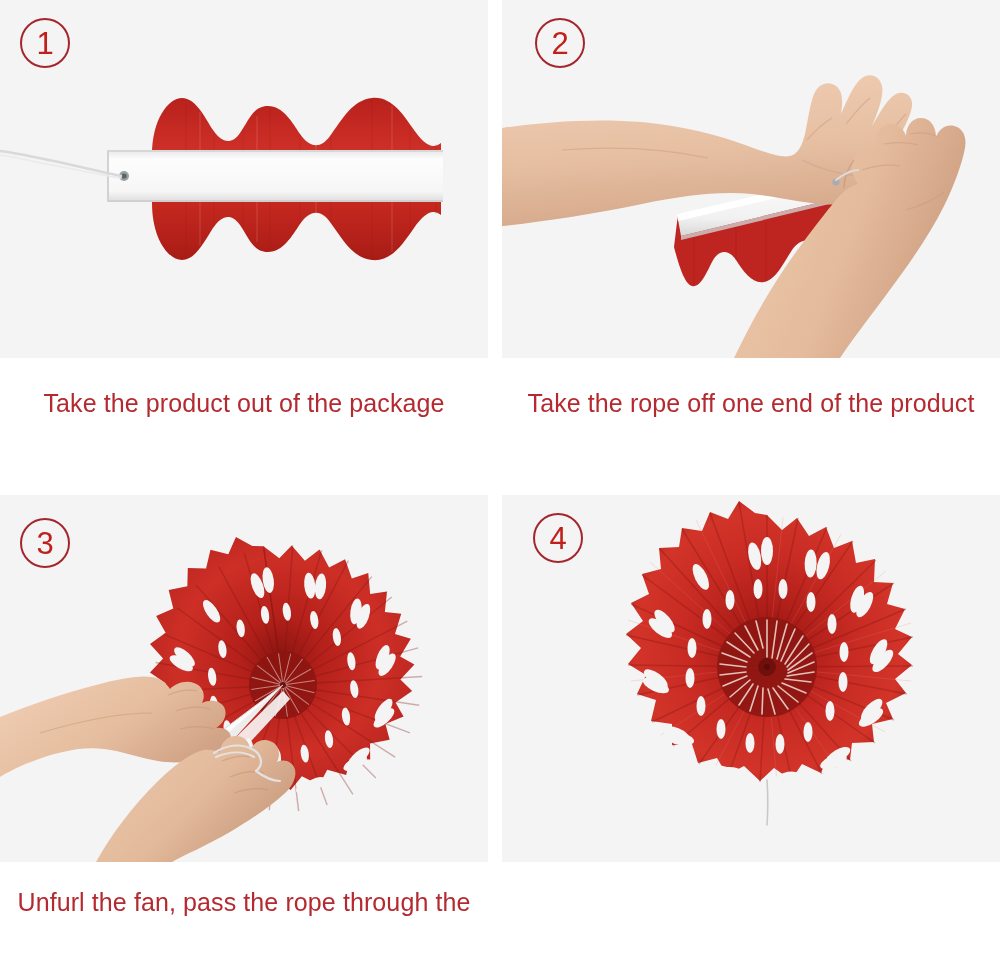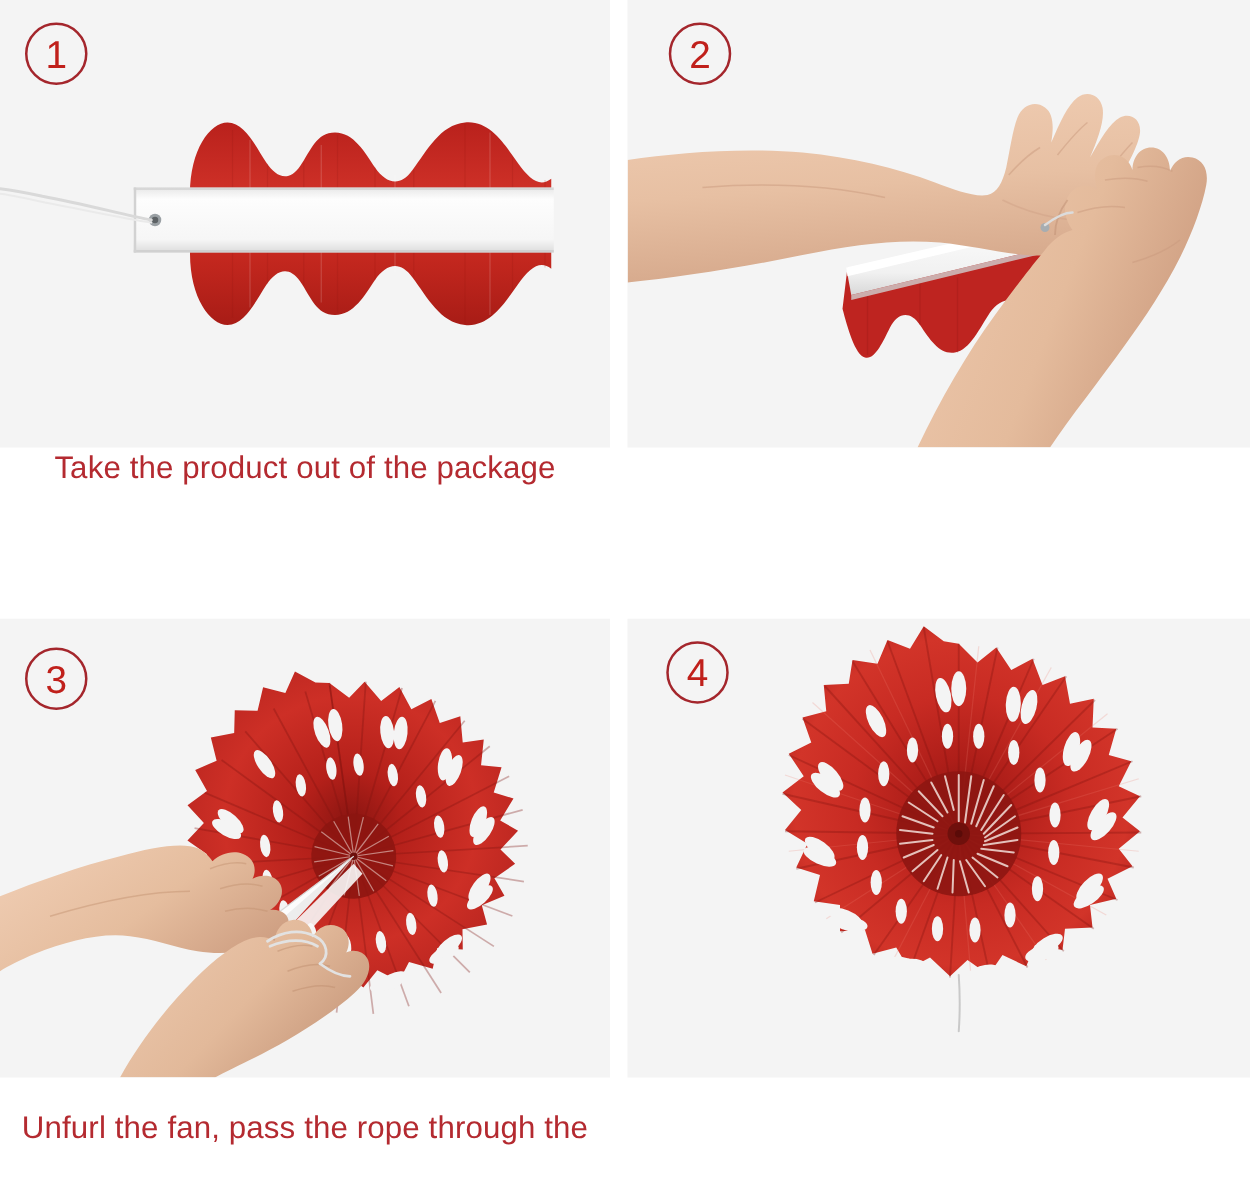--- a/index.html
+++ b/index.html
@@ -39,21 +39,21 @@
 
   .caption {
     color: #b42a30;
     font-size: 25px;
     line-height: 1.32;
     text-align: center;
     letter-spacing: 0.1px;
     padding: 0 8px;
     box-sizing: border-box;
   }
-  .caption-r1 { }
+  .caption-r1 { margin-top: 29px; }
   .caption-r2 { margin-top: 24px; }
 
   
   .badge {
     position: absolute;
     width: 50px;
     height: 50px;
     border: 2px solid #a4262c;
     border-radius: 50%;
     color: #c0201b;
@@ -265,20 +265,21 @@
 
           <g>
             <circle cx="334" cy="182" r="3.6" fill="#a7adb1"></circle>
             <path d="M334,180 C342,174 350,170 356,170" fill="none" stroke="#dcdcdc" stroke-width="2" stroke-linecap="round"></path>
           </g>
         </svg>
       </div>
 
       <div class="badge badge-2">2</div>
     </div>
+    <div class="caption caption-r1">Take the rope off one end of the product</div>
   </div>
 
   <div class="step step-col-left" style="top:495px;">
     <div class="panel panel-r2">
 
       <div class="art">
         <svg viewBox="0 0 488 367" preserveAspectRatio="none" aria-hidden="true">
           <defs>
             <radialGradient id="fan3" cx="50%" cy="48%" r="55%">
               <stop offset="0%" stop-color="#8a1511"></stop>

